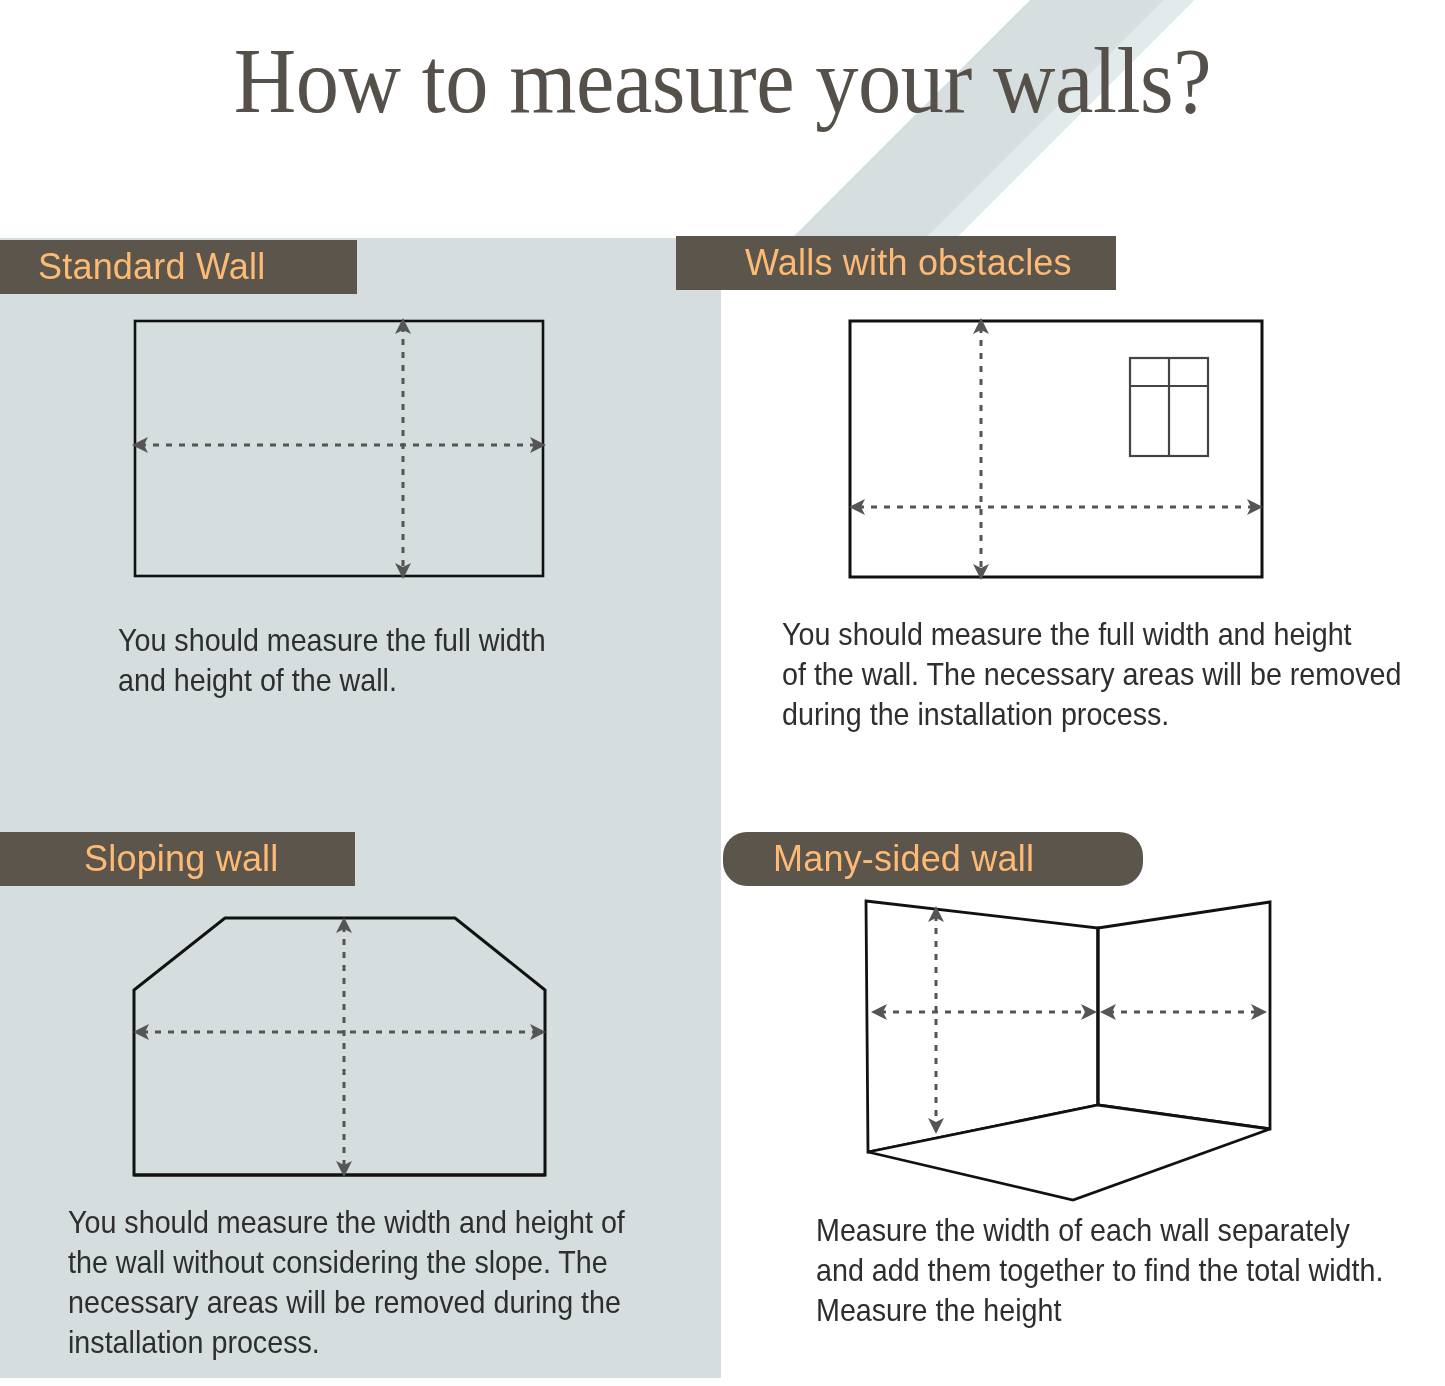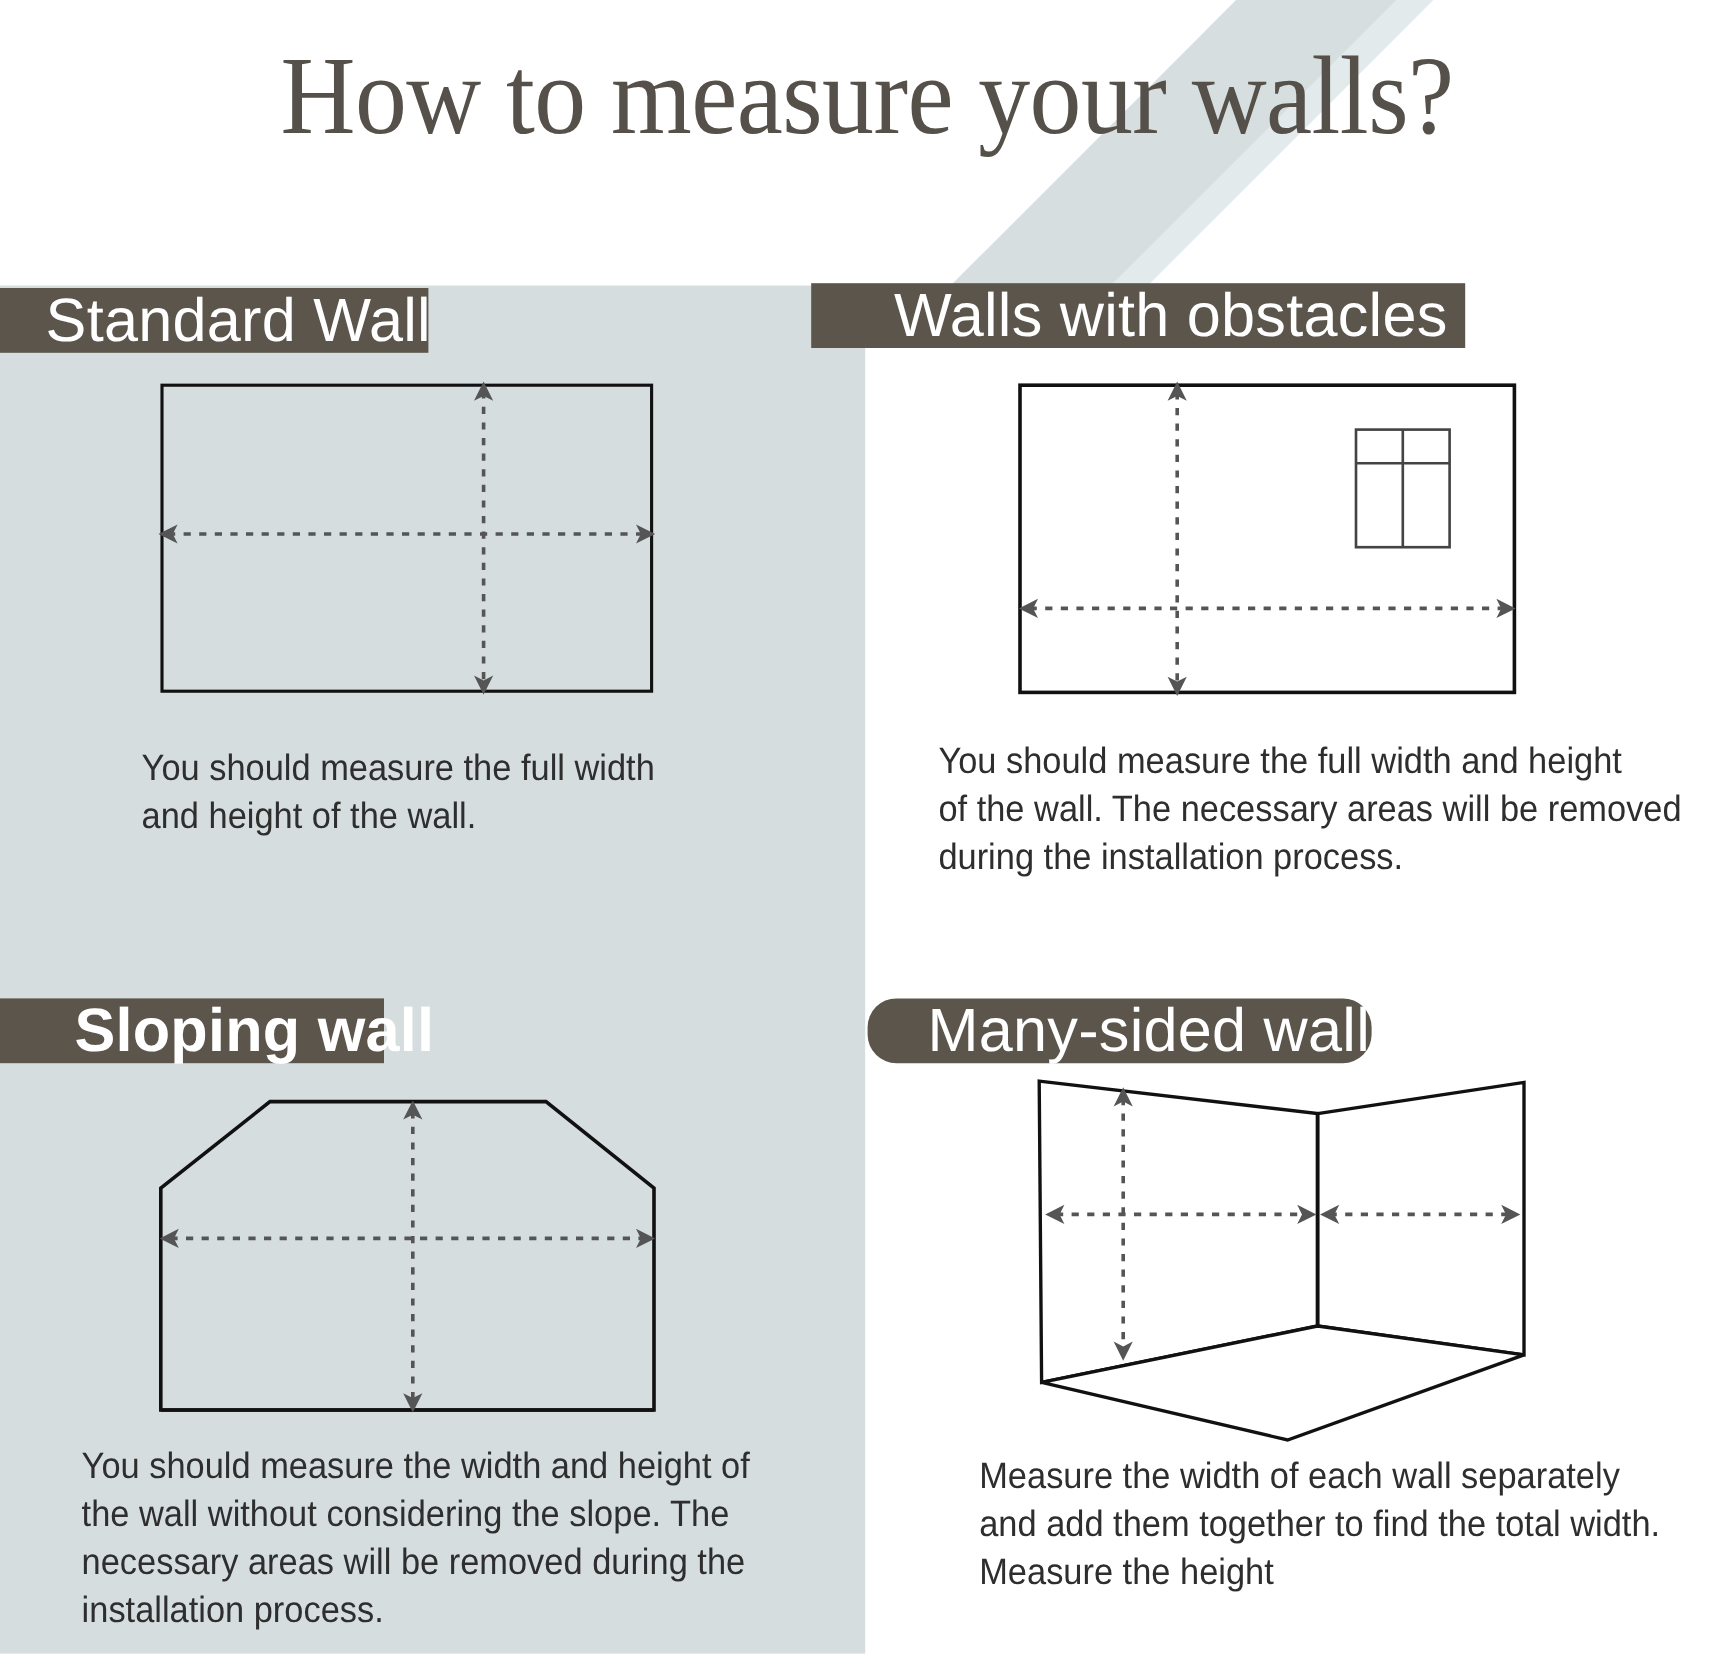--- a/index.html
+++ b/index.html
@@ -69,32 +69,32 @@
     width: 721px;
     height: 1140px;
     background: #d5dddf;
     z-index: 2;
   }
 
   
   .section-bar {
     position: absolute;
     background: #5b554b;
-    color: #ffffff;
-    font-size: 51px;
+    color: #fdba74;
+    font-size: 36px;
     line-height: 54px;
     height: 54px;
     font-weight: 400;
     white-space: nowrap;
     z-index: 5;
     letter-spacing: 0.2px;
   }
   #bar-standard   { left: 0;    top: 240px;  width: 357px;  padding-left: 38px; box-sizing: border-box; }
-  #bar-obstacles  { left: 676px;top: 236px;  width: 545px;  padding-left: 69px; box-sizing: border-box; }
-  #bar-sloping    { left: 0;    top: 832px;  width: 320px;  padding-left: 62px; box-sizing: border-box; font-weight: bold; }
+  #bar-obstacles  { left: 676px;top: 236px;  width: 440px;  padding-left: 69px; box-sizing: border-box; }
+  #bar-sloping    { left: 0;    top: 832px;  width: 355px;  padding-left: 84px; box-sizing: border-box; }
   #bar-manysided  { left: 723px;top: 832px;  width: 420px;  padding-left: 50px; box-sizing: border-box; border-radius: 24px; }
 
   
   .diagram {
     position: absolute;
     z-index: 4;
   }
   #diagram-standard  { left: 110px; top: 300px; width: 470px; height: 300px; }
   #diagram-obstacles { left: 820px; top: 300px; width: 480px; height: 300px; }
   #diagram-sloping   { left: 100px; top: 890px; width: 480px; height: 320px; }

